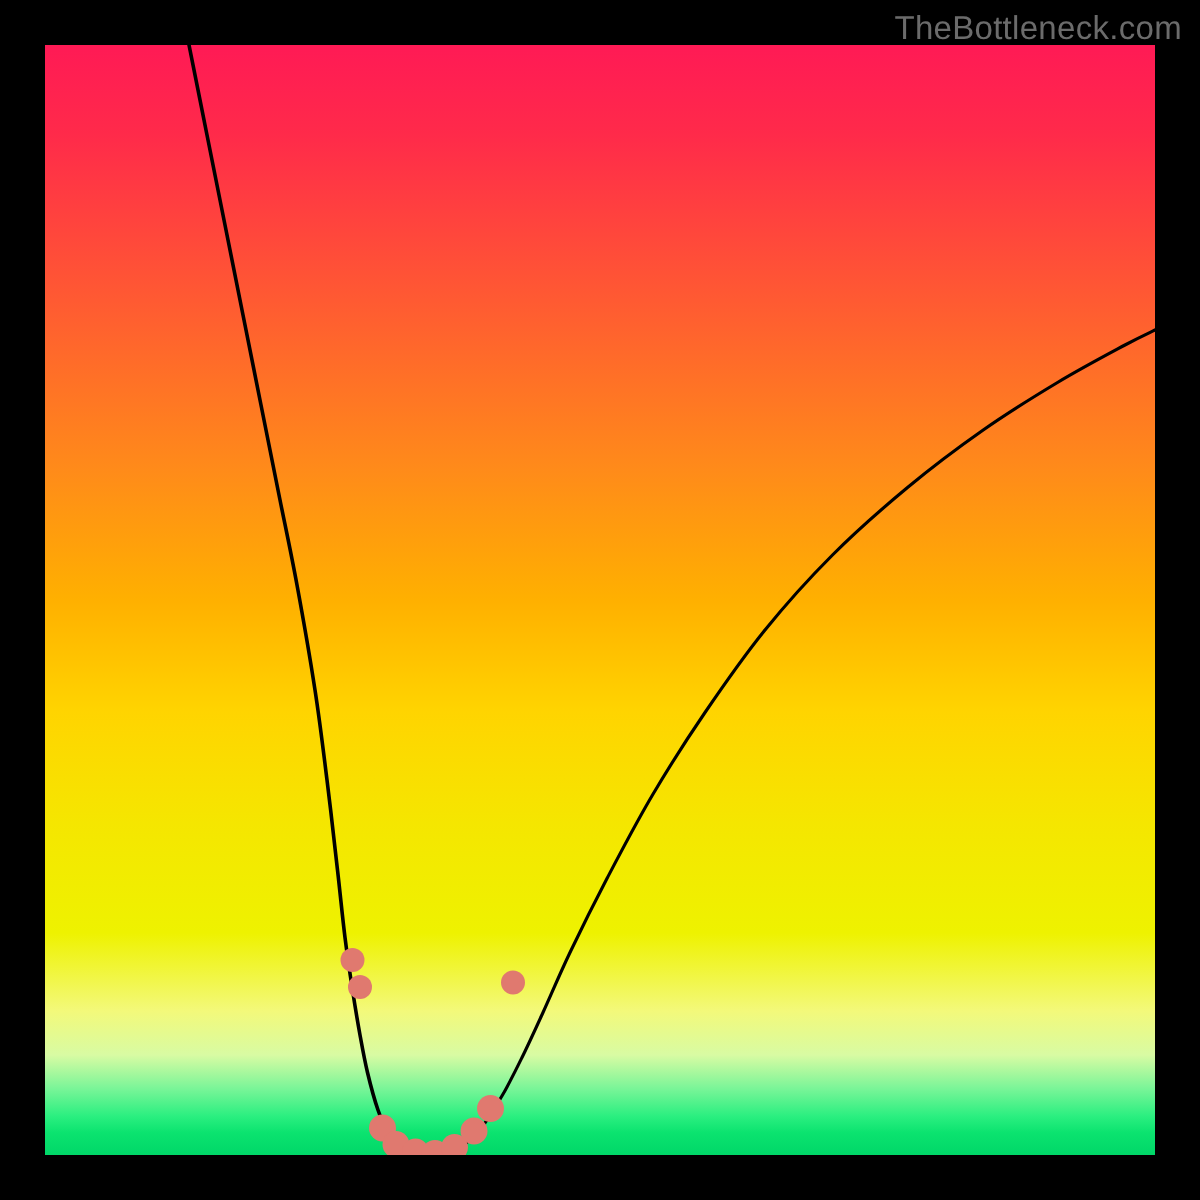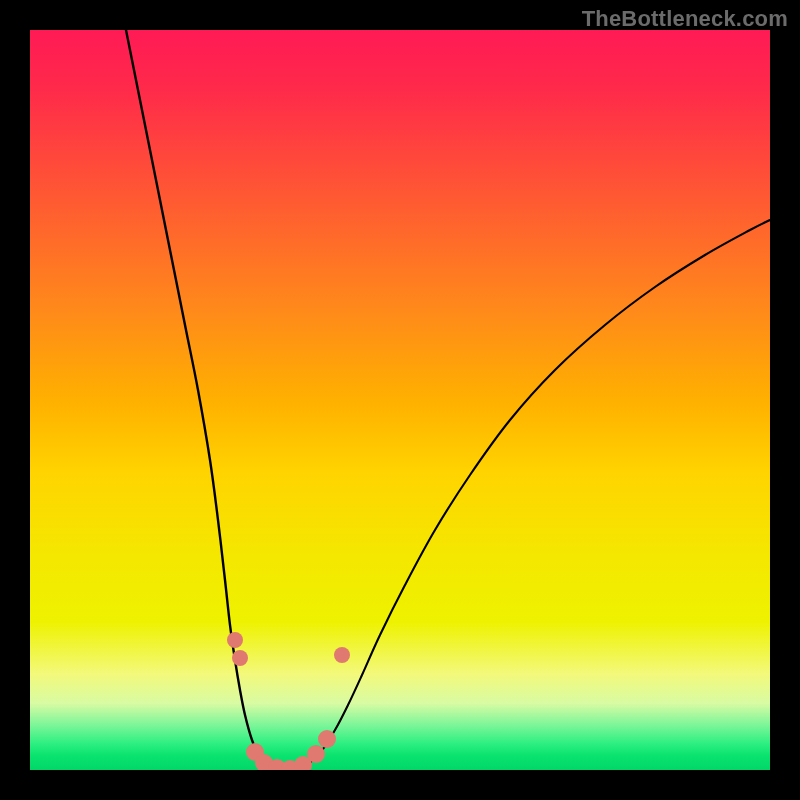--- a/index.html
+++ b/index.html
@@ -45,21 +45,21 @@
       #0be36f 98%,
       #00d768 100%
     );
   }
   .watermark {
     position: absolute;
     top: 6px;
     right: 12px;
     color: #6b6b6b;
     font-size: 22px;
-    font-weight: 700;
+    font-weight: 400;
     letter-spacing: 0.2px;
     user-select: none;
     text-align: center;
   }
   svg.curves {
     position: absolute;
     inset: 0;
   }
   .curve-path {
     fill: none;

